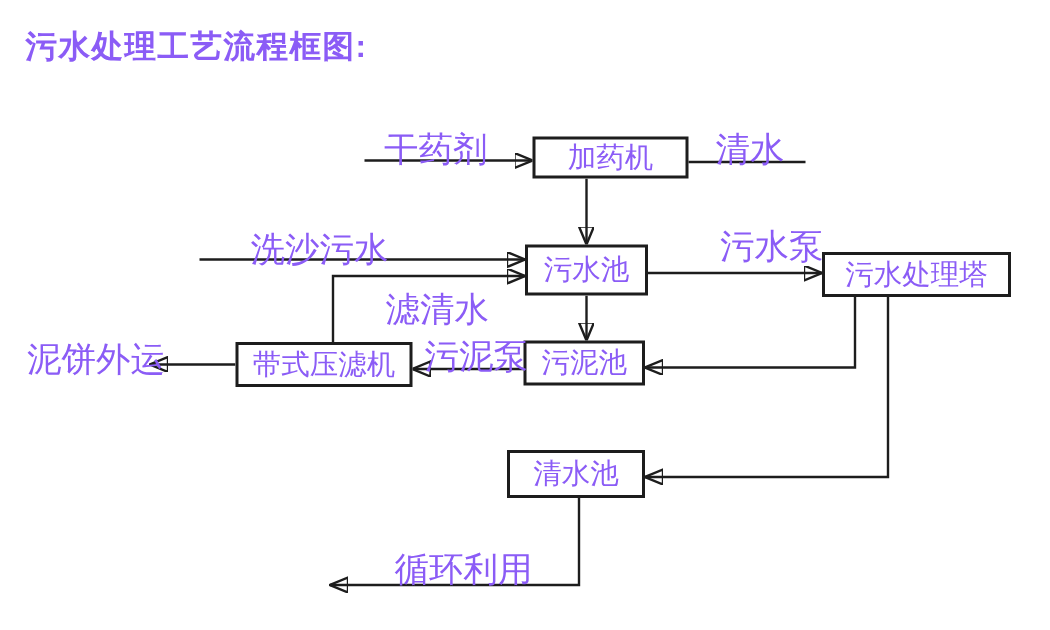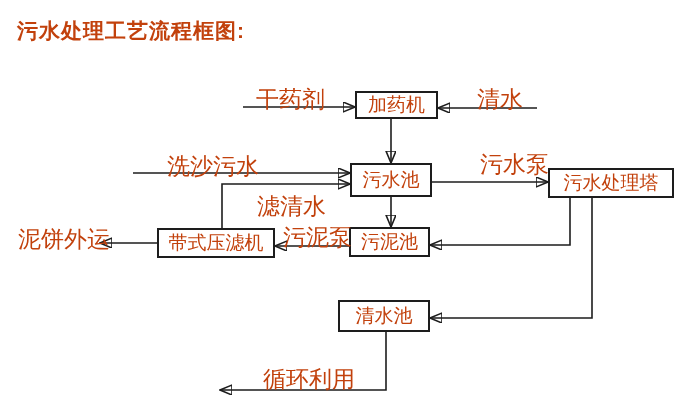--- a/index.html
+++ b/index.html
@@ -1,21 +1,21 @@
 <!DOCTYPE html>
 <html><head>
 <meta charset="utf-8">
 <style>
   html, body { margin: 0; padding: 0; background: #ffffff; }
   .stage {
     position: relative;
     width: 700px;
     height: 420px;
     background: #ffffff;
-    color: #c2410c;
+    color: #8b5cf6;
     font-family: "Liberation Sans", sans-serif;
     overflow: hidden;
   }
   .title {
     position: absolute;
     left: 17px;
     top: 17px;
     font-size: 21px;
     font-weight: bold;
     letter-spacing: 1px;
@@ -73,21 +73,21 @@
     <path d="M222,228 L222,184 L350,184" marker-end="url(#arr)"></path>
     <path d="M432,182 L548,182" marker-end="url(#arr)"></path>
     <path d="M391,197 L391,227" marker-end="url(#arr)"></path>
     <path d="M570,198 L570,245 L430,245" marker-end="url(#arr)"></path>
     <path d="M349,246 L275,246" marker-end="url(#arr)"></path>
     <path d="M157,243 L100,243" marker-end="url(#arr)"></path>
     <path d="M592,198 L592,318 L430,318" marker-end="url(#arr)"></path>
     <path d="M386,332 L386,390 L220,390" marker-end="url(#arr)"></path>
   </svg>
 
-  <div class="node" style="left:355px; top:91px;  width:83px;  height:28px;">加药机</div>
+  <div class="node" style="left:355px; top:91px;  width:104px;  height:28px;">加药机</div>
   <div class="node" style="left:350px; top:163px; width:82px;  height:34px;">污水池</div>
   <div class="node" style="left:548px; top:168px; width:126px; height:30px;">污水处理塔</div>
   <div class="node" style="left:349px; top:227px; width:81px;  height:30px;">污泥池</div>
   <div class="node" style="left:157px; top:228px; width:118px; height:30px;">带式压滤机</div>
   <div class="node" style="left:338px; top:300px; width:92px;  height:32px;">清水池</div>
 
   <div class="lbl" style="left:256px; top:84px;">干药剂</div>
   <div class="lbl" style="left:477px; top:84px;">清水</div>
   <div class="lbl" style="left:167px; top:151px;">洗沙污水</div>
   <div class="lbl" style="left:257px; top:191px;">滤清水</div>

